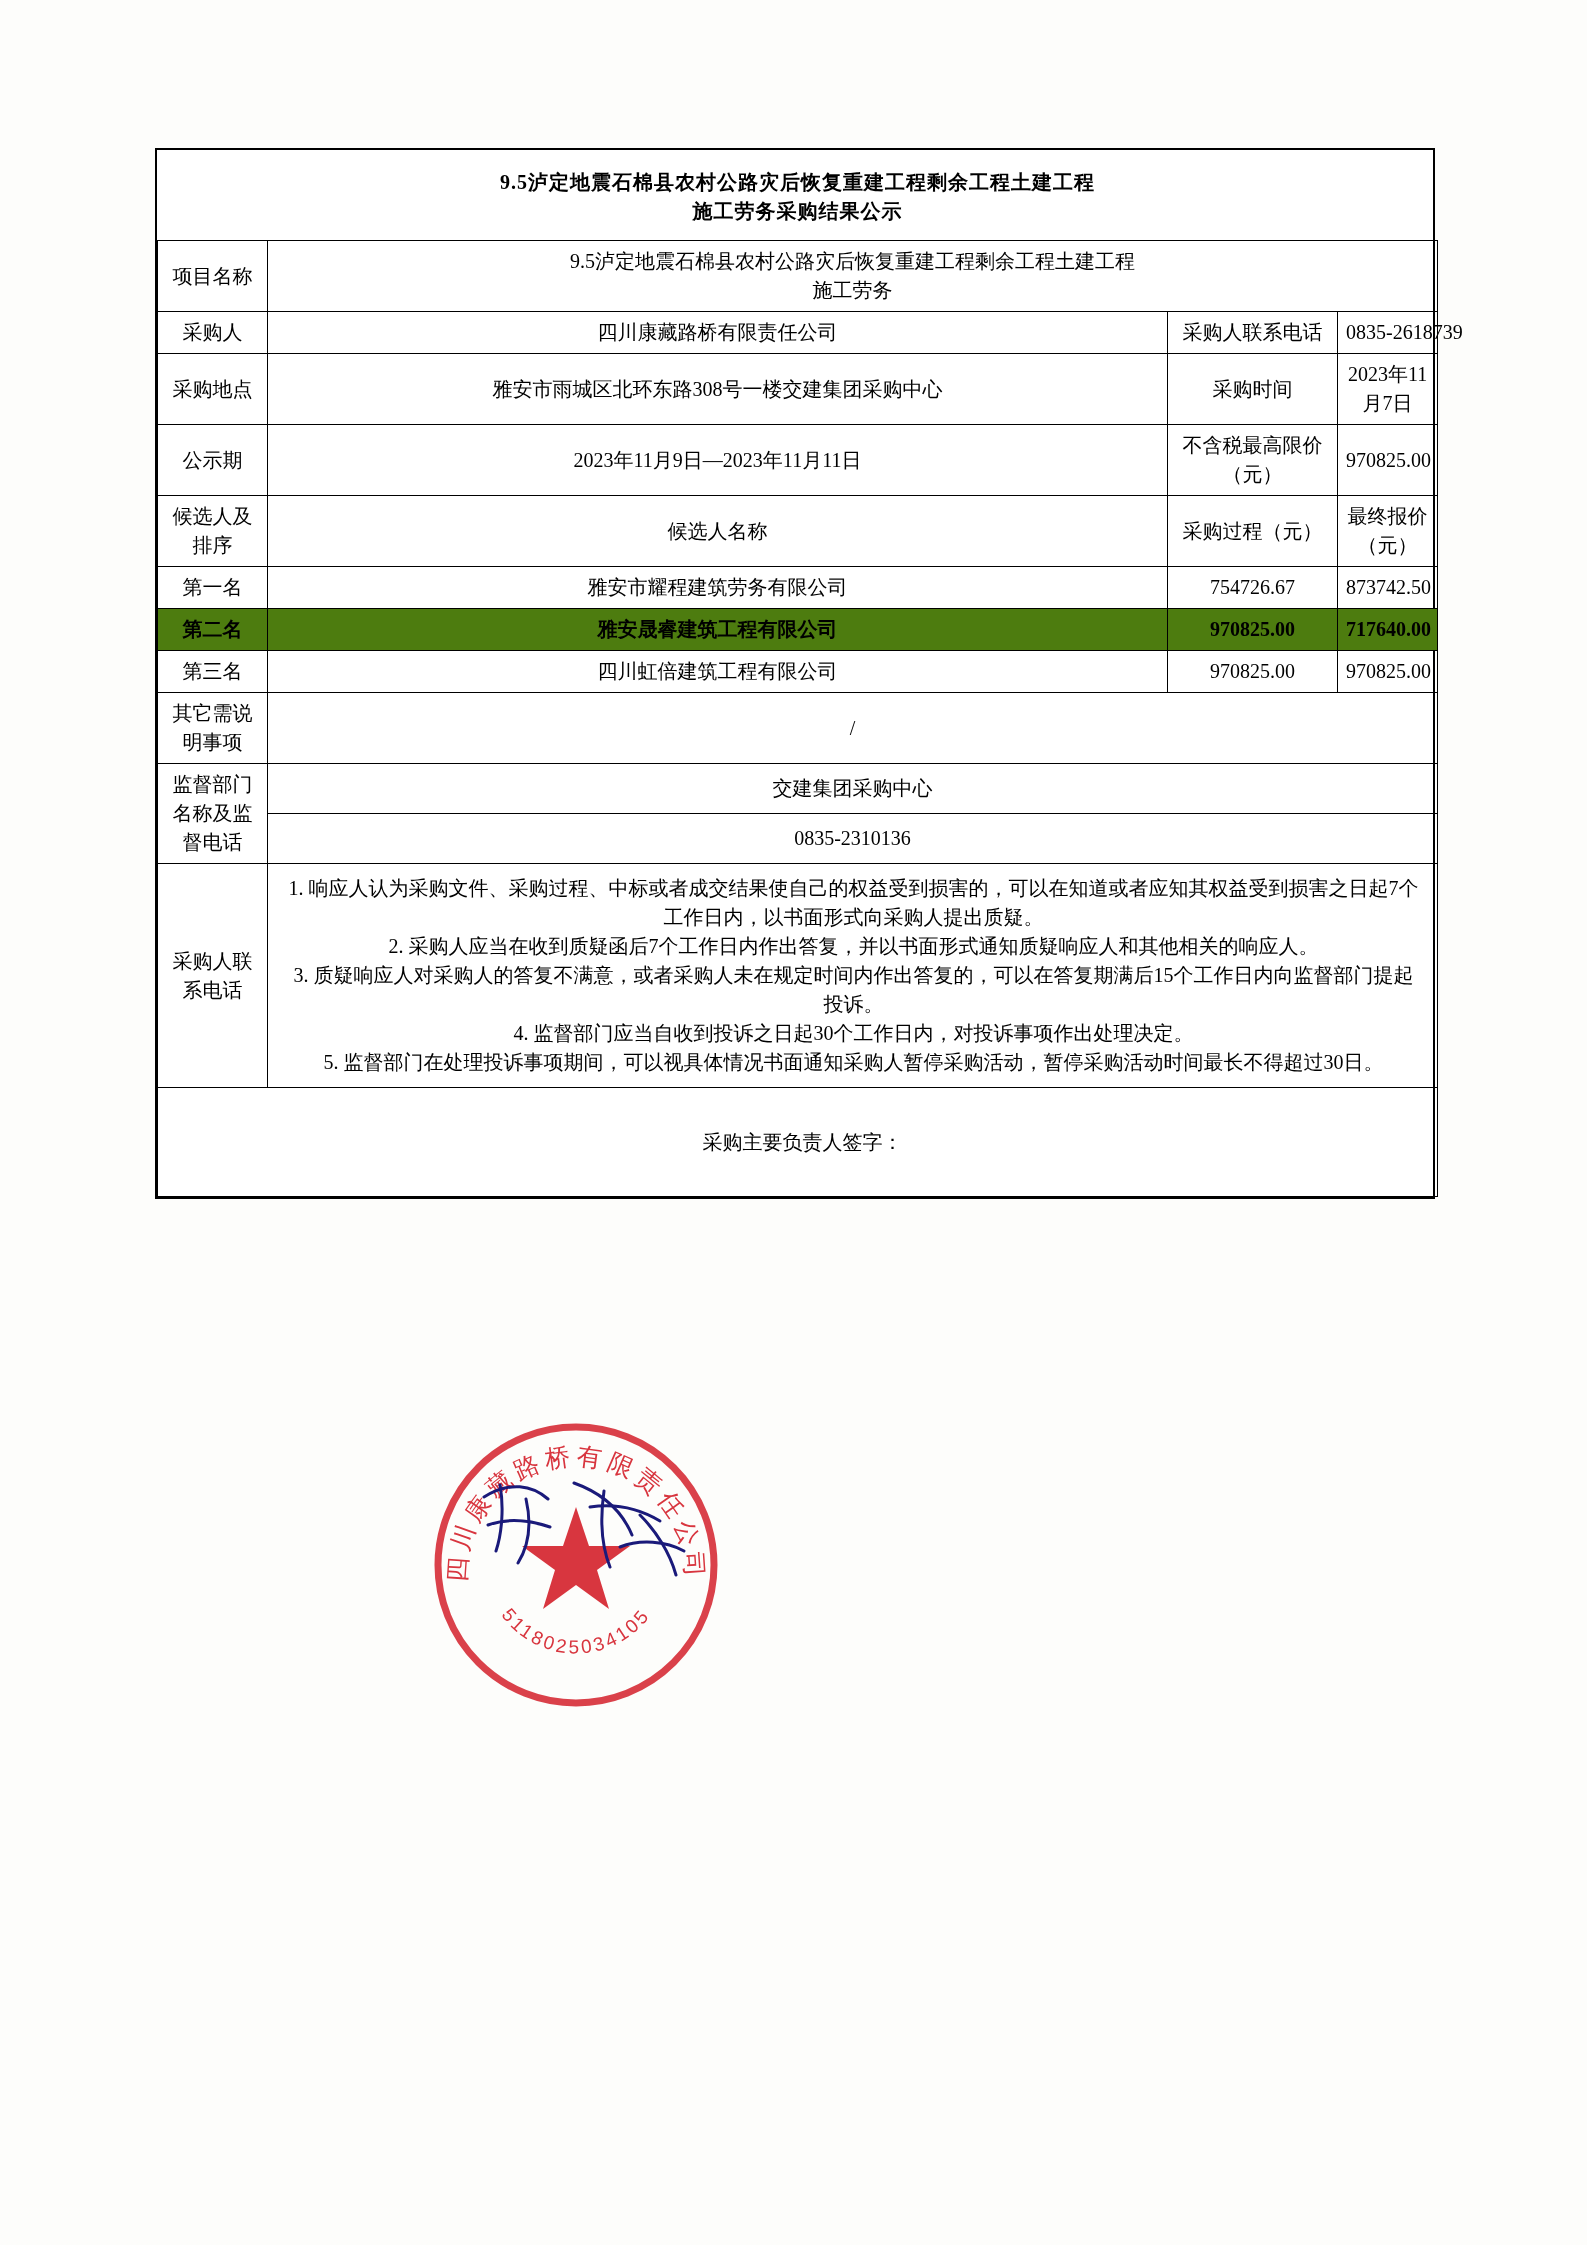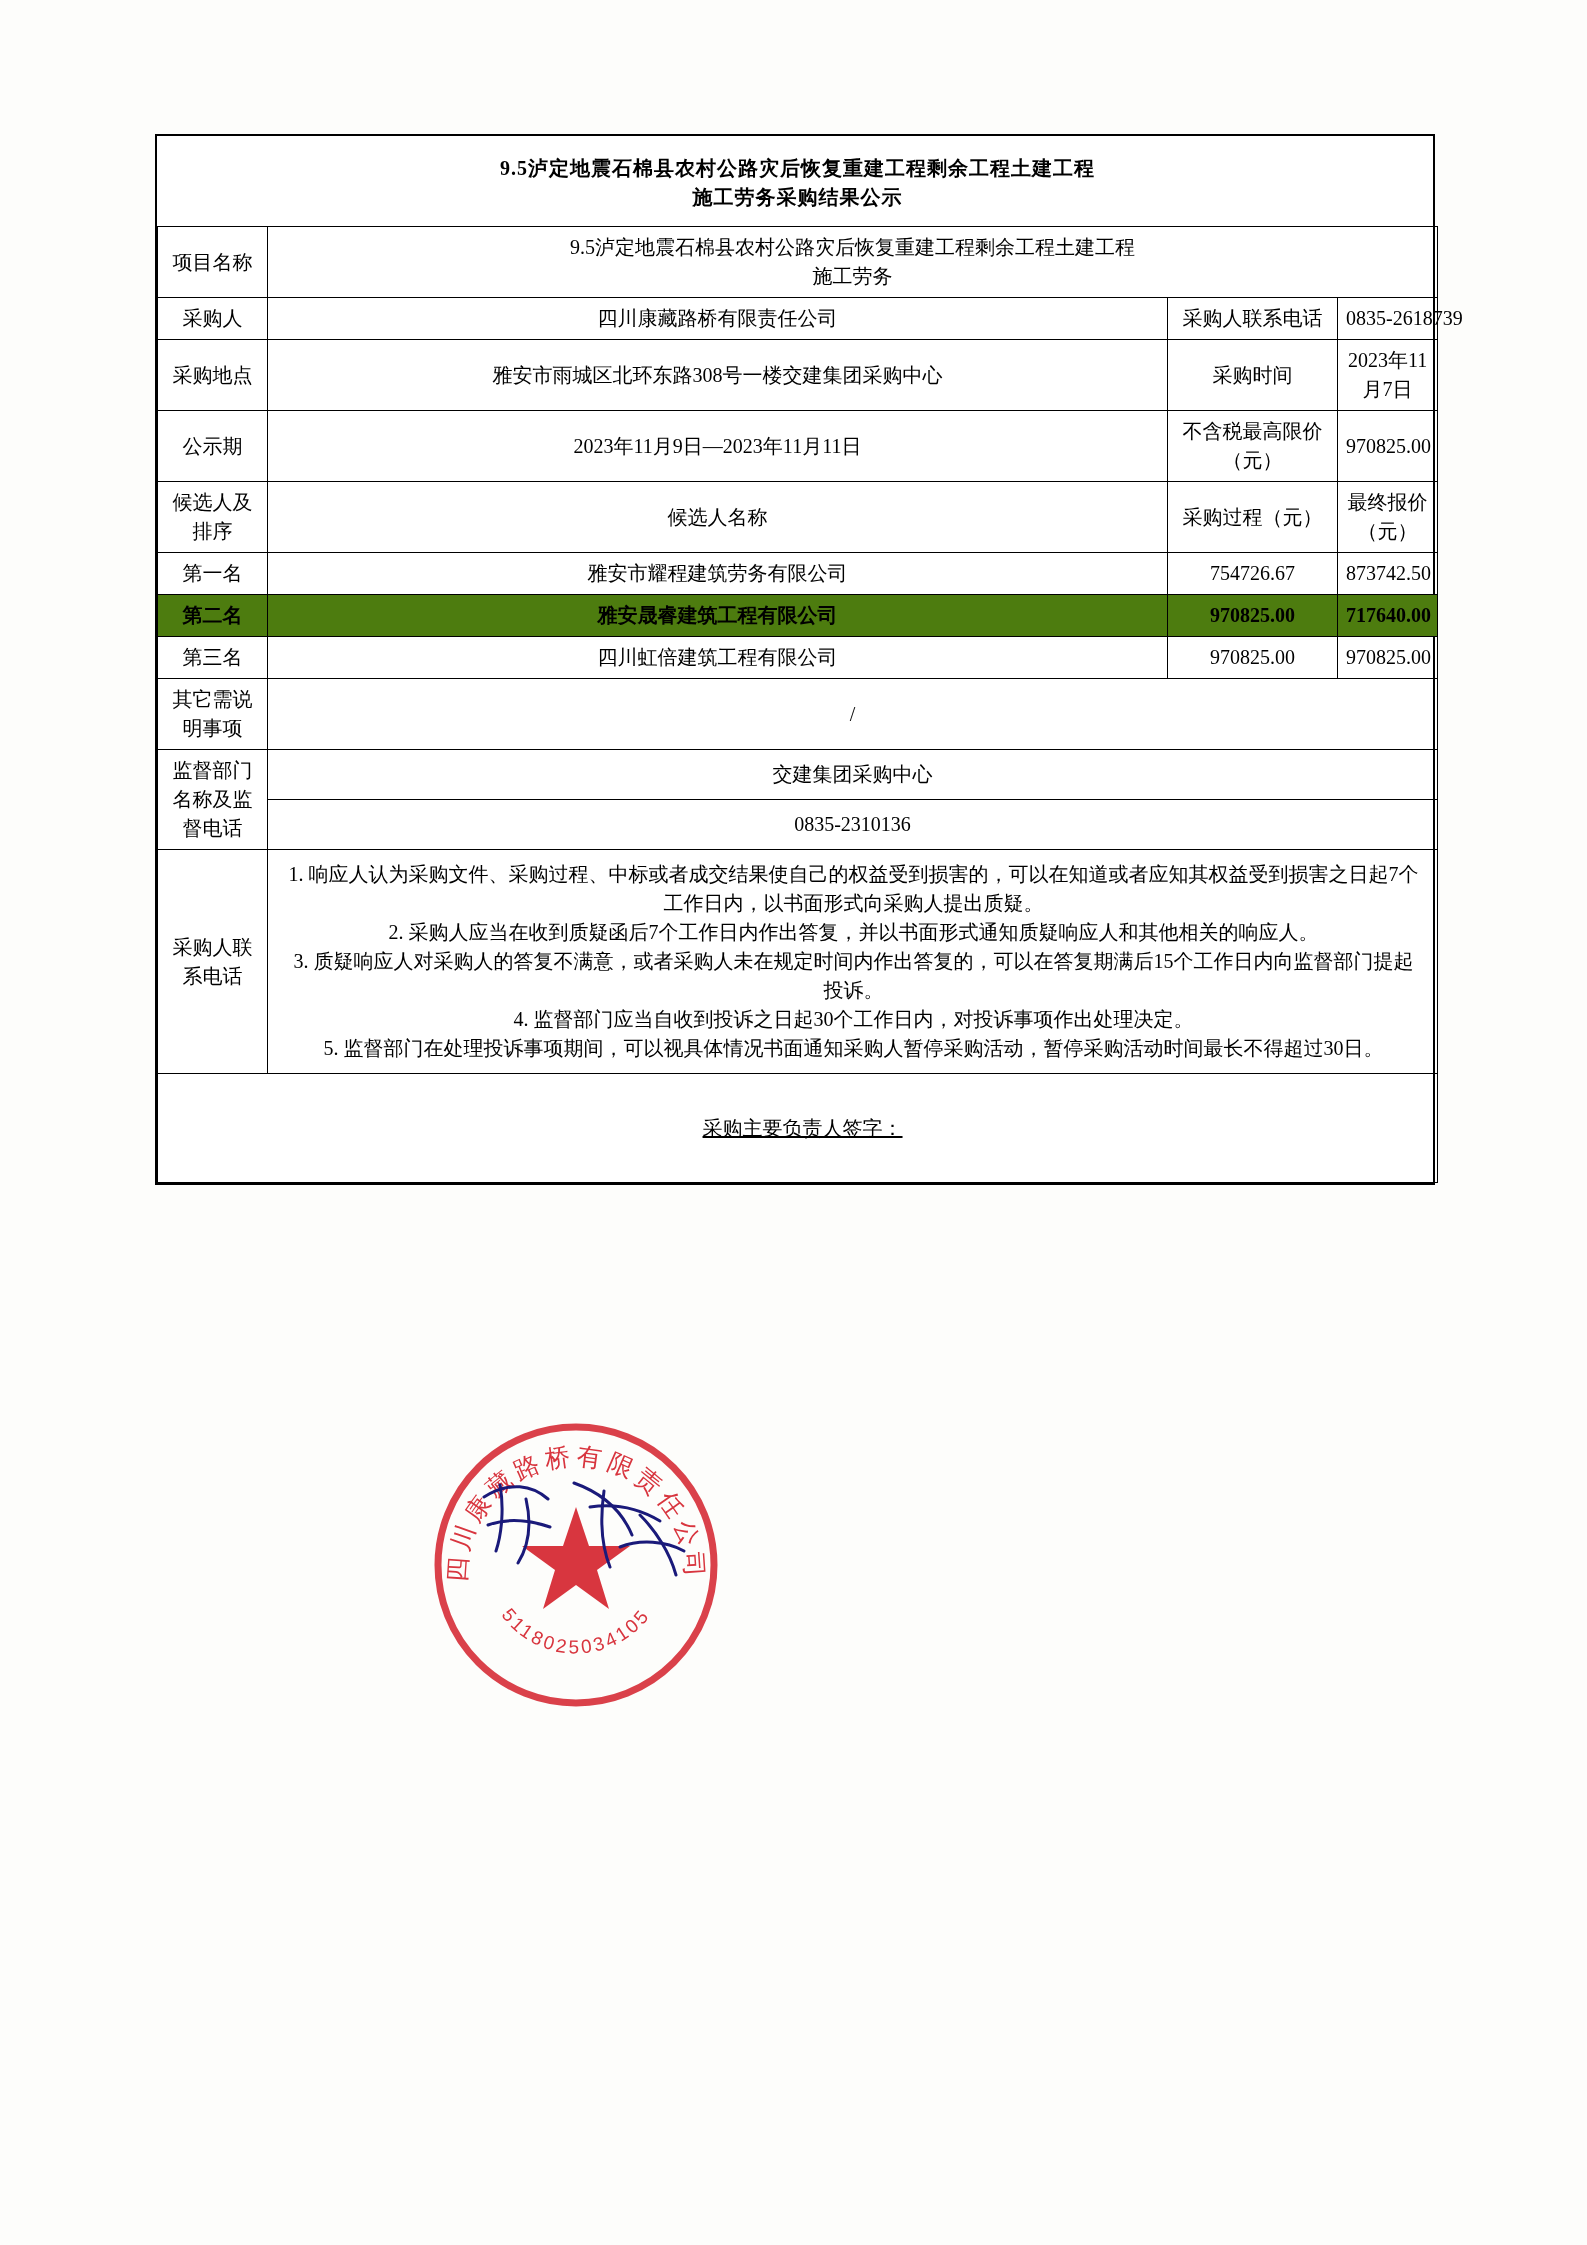--- a/index.html
+++ b/index.html
@@ -17,21 +17,21 @@
   .page {
     position: absolute;
     left: 0; top: 0;
     width: 1587px;
     height: 2245px;
     background: #fdfdfb;
   }
   .doc {
     position: absolute;
     left: 155px;
-    top: 134px;
+    top: 148px;
     width: 1280px;
     border: 2px solid #000;
     box-sizing: border-box;
     background: #ffffff;
   }
   table.main {
     width: 100%;
     border-collapse: collapse;
     table-layout: fixed;
   }
@@ -68,21 +68,20 @@
     font-size: 20px;
     line-height: 1.62;
     padding: 10px 14px 10px 16px !important;
   }
   .notes p { margin: 0; }
   .sign-row td {
     height: 96px;
     text-align: left;
     padding-left: 18px !important;
     font-size: 21px;
-    text-decoration: underline;
   }
   .stamp {
     position: absolute;
     left: 426px;
     top: 1415px;
     width: 300px;
     height: 300px;
     pointer-events: none;
   }
   .stamp svg { display: block; }

